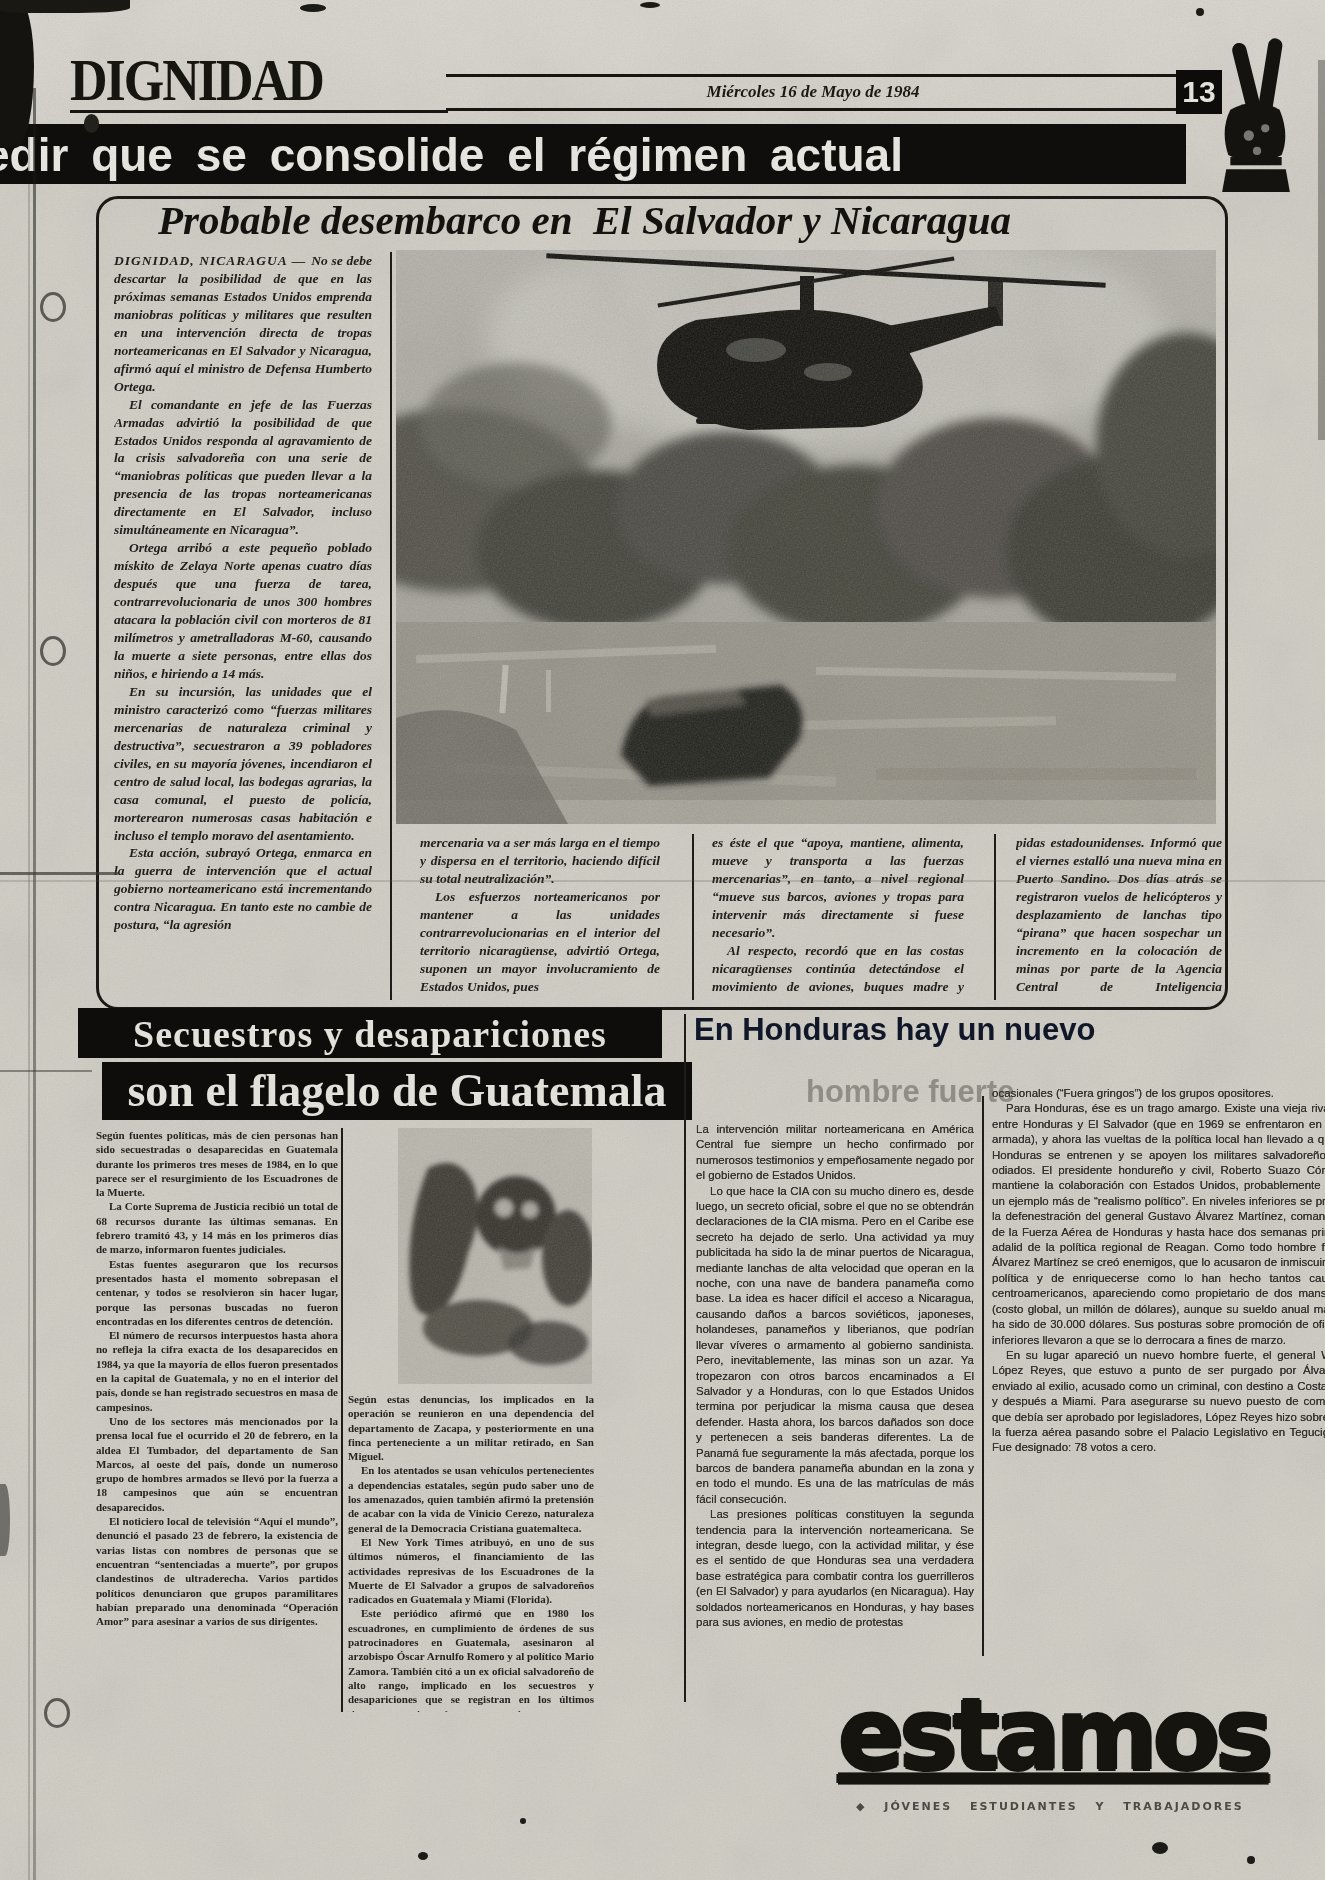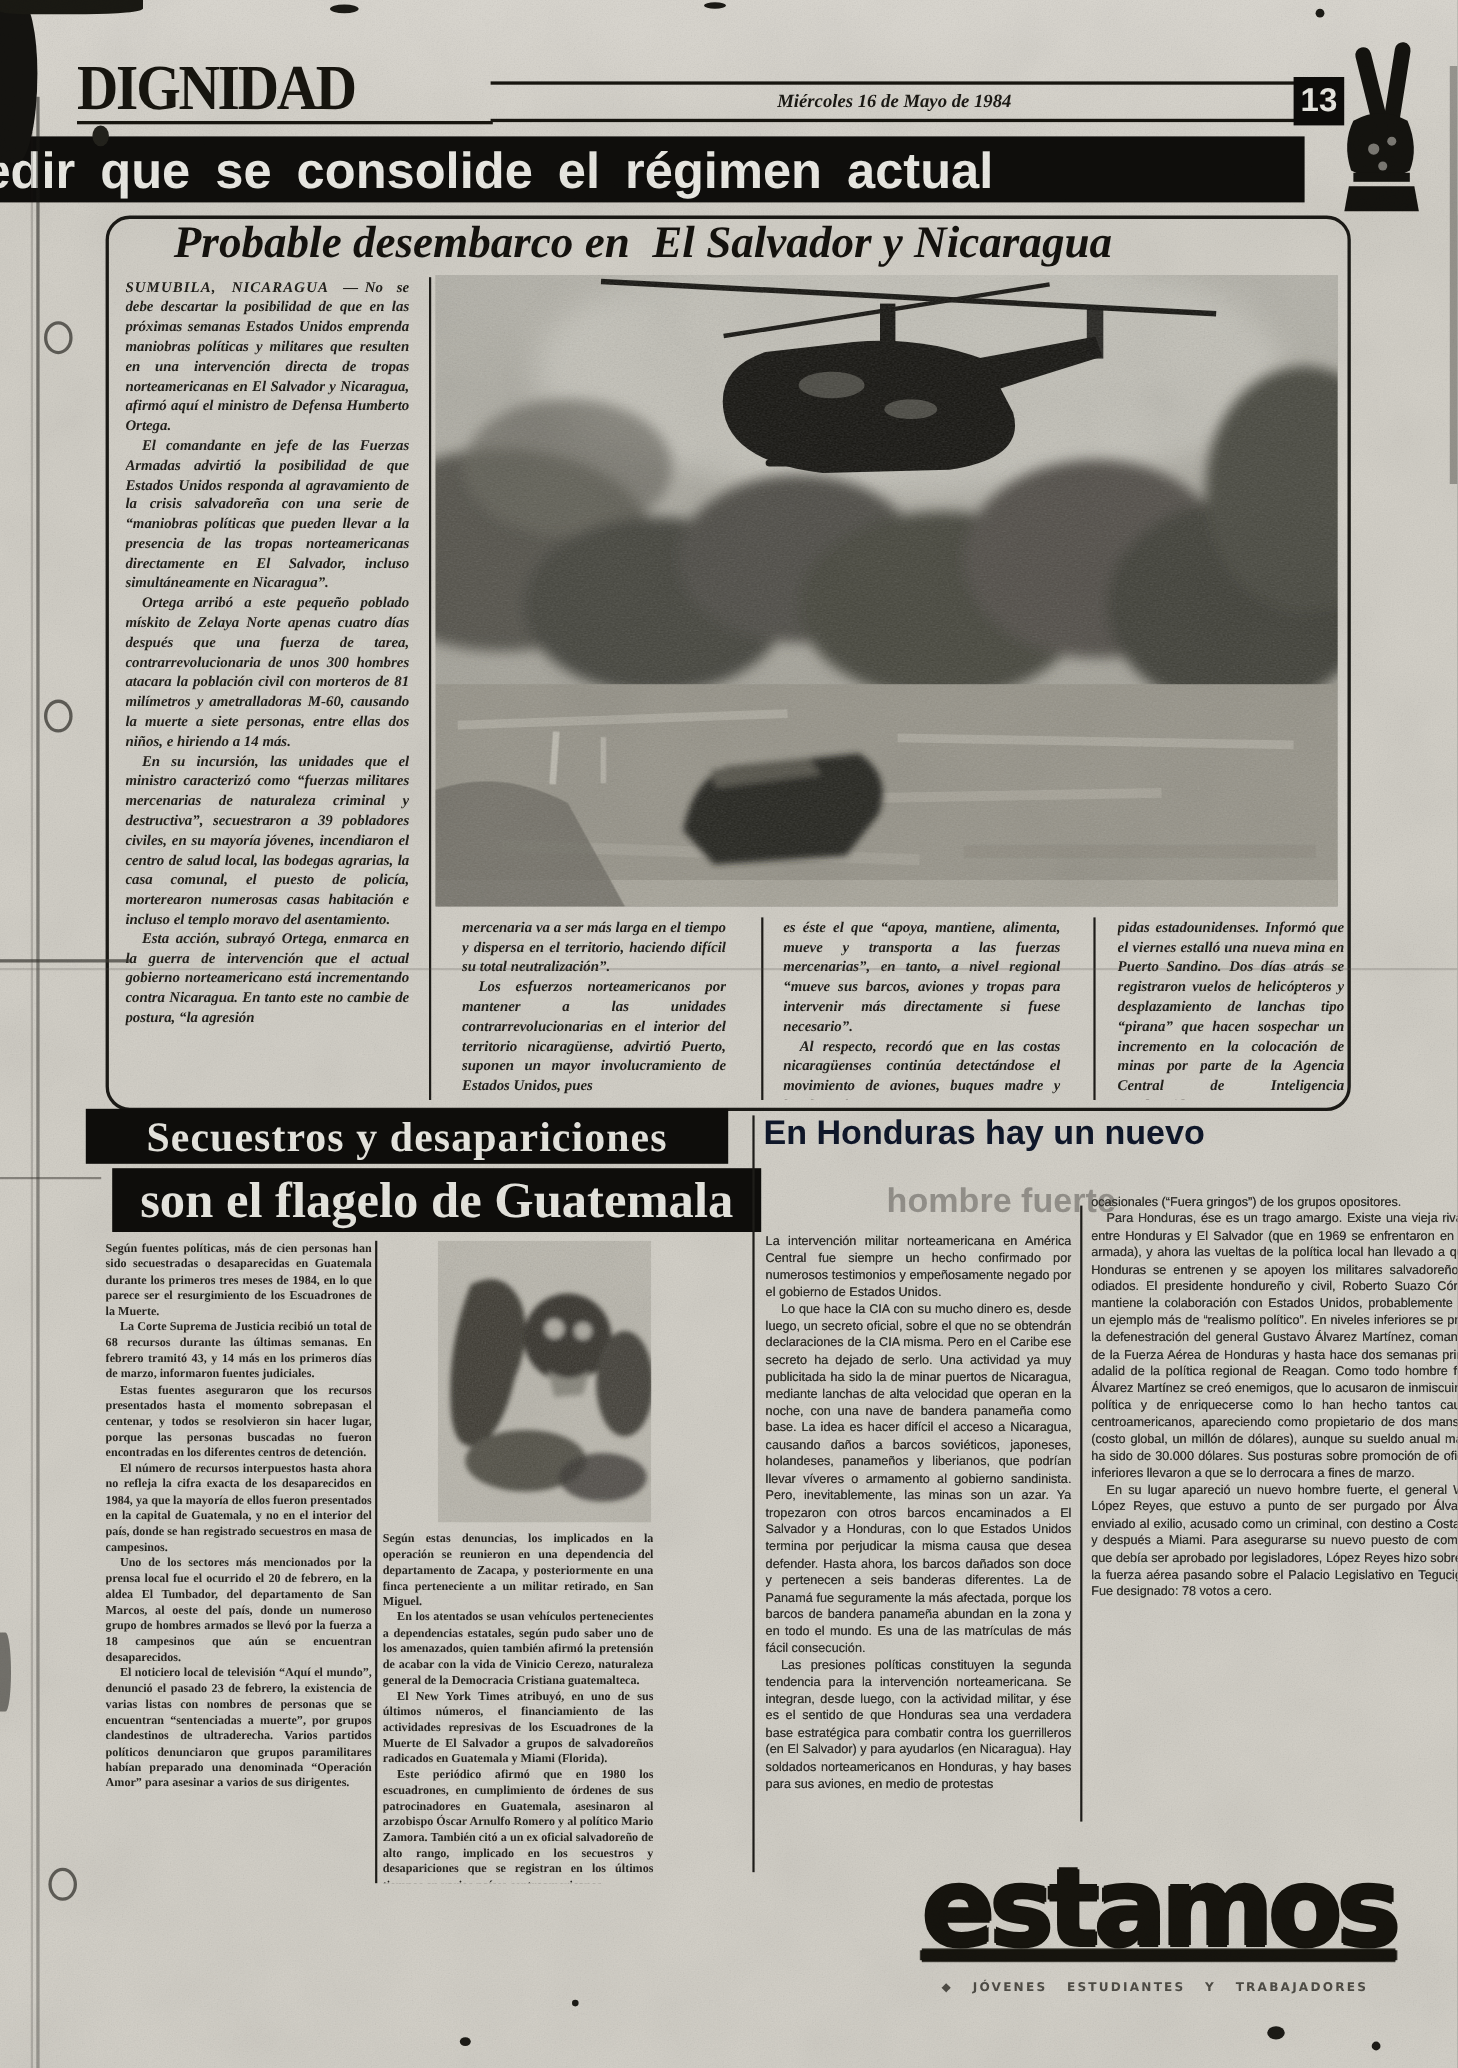--- a/index.html
+++ b/index.html
@@ -123,21 +123,21 @@
   </svg>
 
   <div class="abs banner">
     <div class="banner-text">edir  que se consolide el régimen actual</div>
   </div>
 
   <div class="abs article-box art"></div>
   <div class="abs headline-main">Probable desembarco en  El Salvador y Nicaragua</div>
 
   <div class="abs col it-text main-col1">
-    <p class="first"><span class="dateline">SUMUBILA, NICARAGUA —</span><span>No se debe descartar la posibilidad de que en las próximas semanas Estados Unidos emprenda maniobras políticas y militares que resulten en una intervención directa de tropas norteamericanas en El Salvador y Nicaragua, afirmó aquí el ministro de Defensa Humberto Ortega.</span></p>
+    <p class="first"><span class="dateline">DIGNIDAD, NICARAGUA —</span><span>No se debe descartar la posibilidad de que en las próximas semanas Estados Unidos emprenda maniobras políticas y militares que resulten en una intervención directa de tropas norteamericanas en El Salvador y Nicaragua, afirmó aquí el ministro de Defensa Humberto Ortega.</span></p>
     <p>El comandante en jefe de las Fuerzas Armadas advirtió la posibilidad de que Estados Unidos responda al agravamiento de la crisis salvadoreña con una serie de “maniobras políticas que pueden llevar a la presencia de las tropas norteamericanas directamente en El Salvador, incluso simultáneamente en Nicaragua”.</p>
     <p>Ortega arribó a este pequeño poblado mískito de Zelaya Norte apenas cuatro días después que una fuerza de tarea, contrarrevolucionaria de unos 300 hombres atacara la población civil con morteros de 81 milímetros y ametralladoras M-60, causando la muerte a siete personas, entre ellas dos niños, e hiriendo a 14 más.</p>
     <p>En su incursión, las unidades que el ministro caracterizó como “fuerzas militares mercenarias de naturaleza criminal y destructiva”, secuestraron a 39 pobladores civiles, en su mayoría jóvenes, incendiaron el centro de salud local, las bodegas agrarias, la casa comunal, el puesto de policía, morterearon numerosas casas habitación e incluso el templo moravo del asentamiento.</p>
     <p>Esta acción, subrayó Ortega, enmarca en la guerra de intervención que el actual gobierno norteamericano está incrementando contra Nicaragua. En tanto este no cambie de postura, “la agresión</p>
   </div>
 
   <div class="abs vrule vrule-1 art"></div>
 
   <div class="abs photo">
     <svg viewBox="0 0 820 574" preserveAspectRatio="none">
@@ -202,21 +202,21 @@
       <g fill="#8f8d84" opacity=".45">
         <ellipse cx="360" cy="100" rx="30" ry="12"></ellipse>
         <ellipse cx="432" cy="122" rx="24" ry="9"></ellipse>
       </g>
       <rect width="820" height="574" filter="url(#pgrain)" opacity=".22"></rect>
     </svg>
   </div>
 
   <div class="abs col it-text main-col2">
     <p class="first">mercenaria va a ser más larga en el tiempo y dispersa en el territorio, haciendo difícil su total neutralización”.</p>
-    <p>Los esfuerzos norteamericanos por mantener a las unidades contrarrevolucionarias en el interior del territorio nicaragüense, advirtió Puerto, suponen un mayor involucramiento de Estados Unidos, pues</p>
+    <p>Los esfuerzos norteamericanos por mantener a las unidades contrarrevolucionarias en el interior del territorio nicaragüense, advirtió Ortega, suponen un mayor involucramiento de Estados Unidos, pues</p>
   </div>
   <div class="abs vrule vrule-2 art"></div>
   <div class="abs col it-text main-col3">
     <p class="first">es éste el que “apoya, mantiene, alimenta, mueve y transporta a las fuerzas mercenarias”, en tanto, a nivel regional “mueve sus barcos, aviones y tropas para intervenir más directamente si fuese necesario”.</p>
     <p>Al respecto, recordó que en las costas nicaragüenses continúa detectándose el movimiento de aviones, buques madre y lanchas rá-</p>
   </div>
   <div class="abs vrule vrule-3 art"></div>
   <div class="abs col it-text main-col4">
     <p class="first">pidas estadounidenses. Informó que el viernes estalló una nueva mina en Puerto Sandino. Dos días atrás se registraron vuelos de helicópteros y desplazamiento de lanchas tipo “pirana” que hacen sospechar un incremento en la colocación de minas por parte de la Agencia Central de Inteligencia estadounidense (CIA).</p>
   </div>

